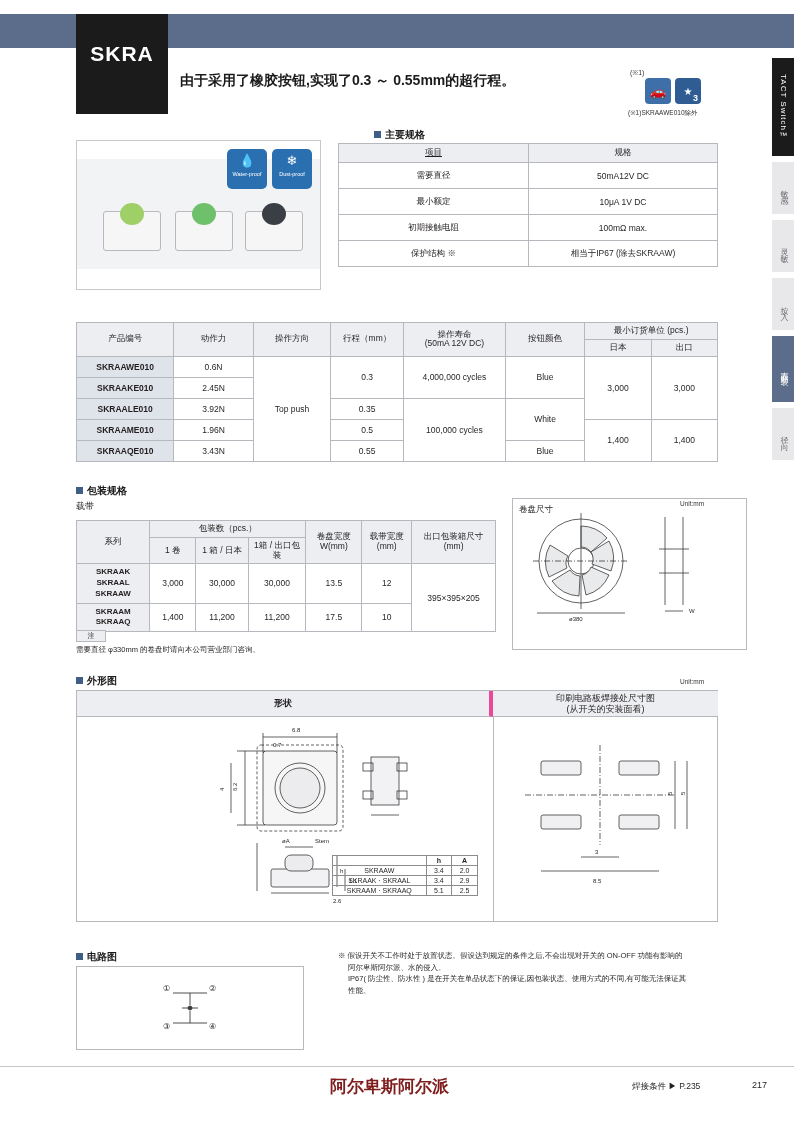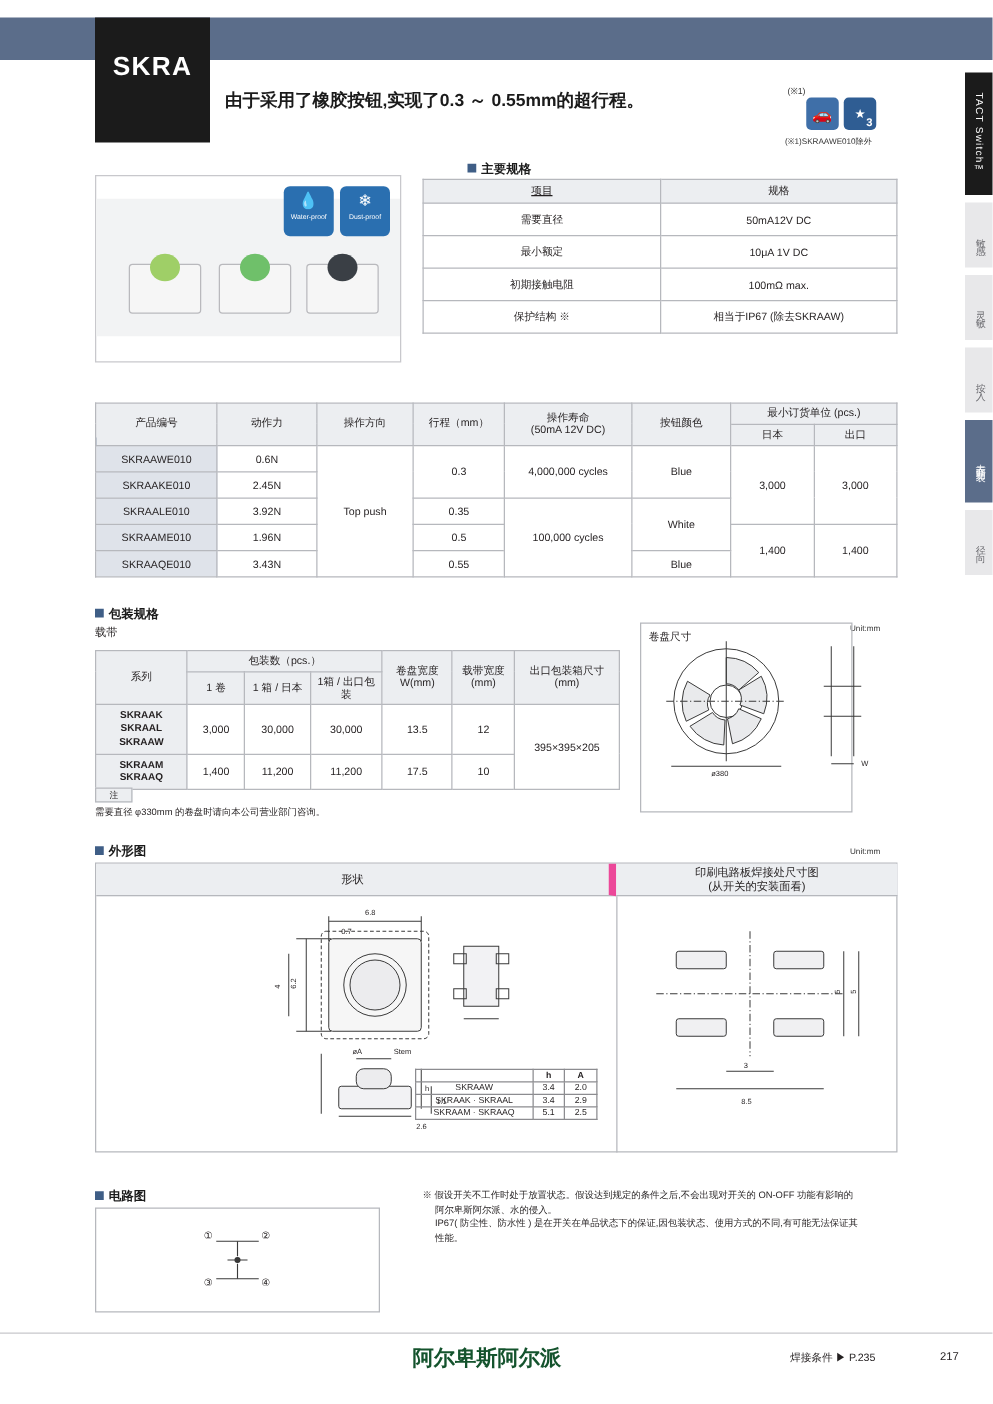--- a/index.html
+++ b/index.html
@@ -107,56 +107,56 @@
 
   
   .spec-tbl { position:absolute; left:338px; top:143px; width:380px; }
   .spec-tbl td { height:26px; }
   .spec-tbl .c1 { width:190px;text-decoration:underline; }
 
   
   .plist { position:absolute; left:76px; top:322px; width:642px; }
   .plist th { height:15px; line-height:1.15; }
   .plist td { height:21px; }
-  .plist .pn { background:#dfe3ea; font-weight:normal; font-size:8.5px;margin-left:10px; }
+  .plist .pn { background:#dfe3ea; font-weight:bold; font-size:8.5px;margin-left:10px; }
 
   
   .pkg { position:absolute; left:76px; top:520px; width:420px; }
   .pkg th { line-height:1.15; }
   .pkg td { height:20px; }
   .pkg .series { background:#eceef1; font-weight:bold; font-size:8px; line-height:1.35; }
 
-  .reel-box { position:absolute; left:512px; top:498px; width:170px; height:152px; border:1px solid #b6b8bd; }
+  .reel-box { position:absolute; left:512px; top:498px; width:235px; height:152px; border:1px solid #b6b8bd; }
   .reel-title { position:absolute; left:6px; top:5px; font-size:8.5px; }
   .unit { position:absolute; font-size:6.5px; color:#333; }
 
   .note-tag {
     position:absolute; left:76px; top:630px; width:30px; height:12px;
     background:#eceef1; border:1px solid #b6b8bd; font-size:7px;
     display:flex; align-items:center; justify-content:center;
   }
   .note-txt { position:absolute; left:76px; top:645px; font-size:7.5px; color:#231f20; }
 
   
   .outline { position:absolute; left:76px; top:690px; width:642px; height:232px; border:1px solid #b6b8bd; }
   .outline .hcell { position:absolute; top:0; height:26px; background:#eceef1; border-bottom:1px solid #b6b8bd;
     font-size:9px; display:flex; align-items:center; justify-content:center; text-align:center; line-height:1.2;}
-  .outline .hc1 { left:0; width:416px; border-right:6px solid #ec4899; }
+  .outline .hc1 { left:0; width:416px; border-right:4px solid #ec4899;font-weight:bold; }
   .outline .hc2 { left:416px; width:225px; }
   .outline .vline { position:absolute; left:416px; top:26px; width:1px; height:205px; background:#b6b8bd; }
 
   .dim-tbl { position:absolute; left:332px; top:855px; width:146px; font-size:7px; }
   .dim-tbl td, .dim-tbl th { border:1px solid #8c8c90; padding:1px 2px; text-align:center; }
 
   
   .circ-box { position:absolute; left:76px; top:966px; width:228px; height:84px; border:1px solid #b6b8bd; }
   .caution { position:absolute; left:338px; top:950px; width:390px; font-size:7.5px; line-height:1.55; color:#231f20; }
 
   
-  .foot-logo { position:absolute; left:330px; top:1075px; font-size:17px; font-weight:bold; color:#14532d; }
+  .foot-logo { position:absolute; left:330px; top:1075px; font-size:17px; font-weight:bold; color:#7f1d1d; }
   .foot-right { position:absolute; left:632px; top:1081px; font-size:8.5px; }
   .pageno { position:absolute; left:752px; top:1080px; font-size:9px; }
   .foot-rule { position:absolute; left:0; top:1066px; width:794px; height:1px; background:#c8c8cc; }
 
   svg { display:block; }
   .lbl { font-size:6px; fill:#231f20; font-family:"Liberation Sans", sans-serif; }
 </style>
 </head>
 <body>
 

